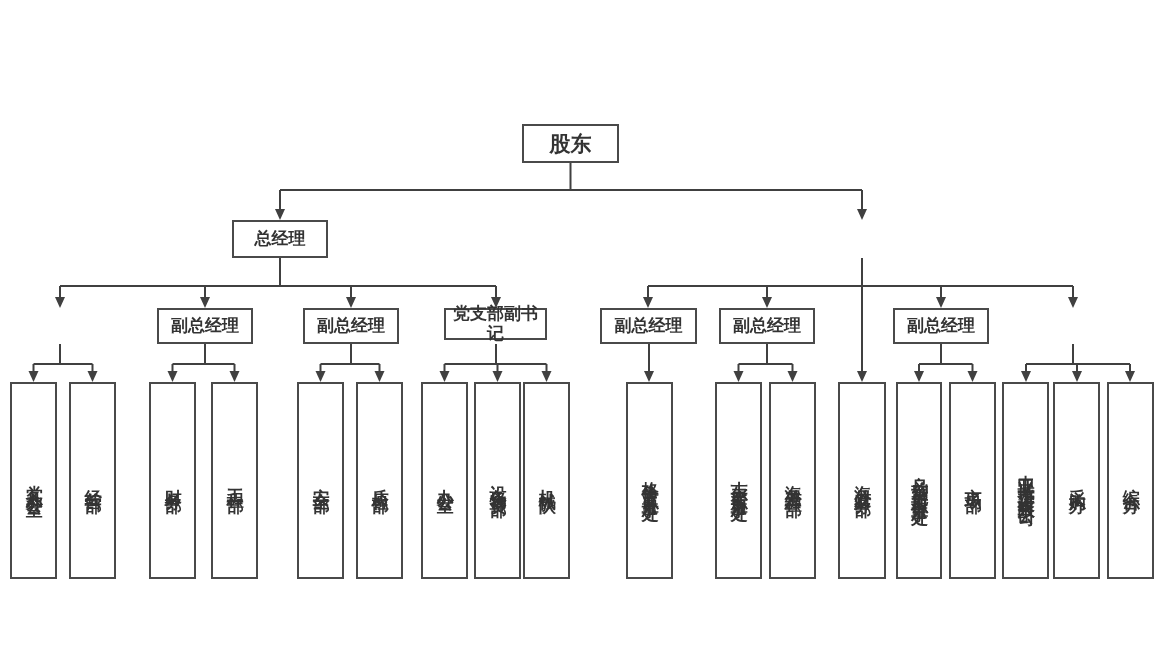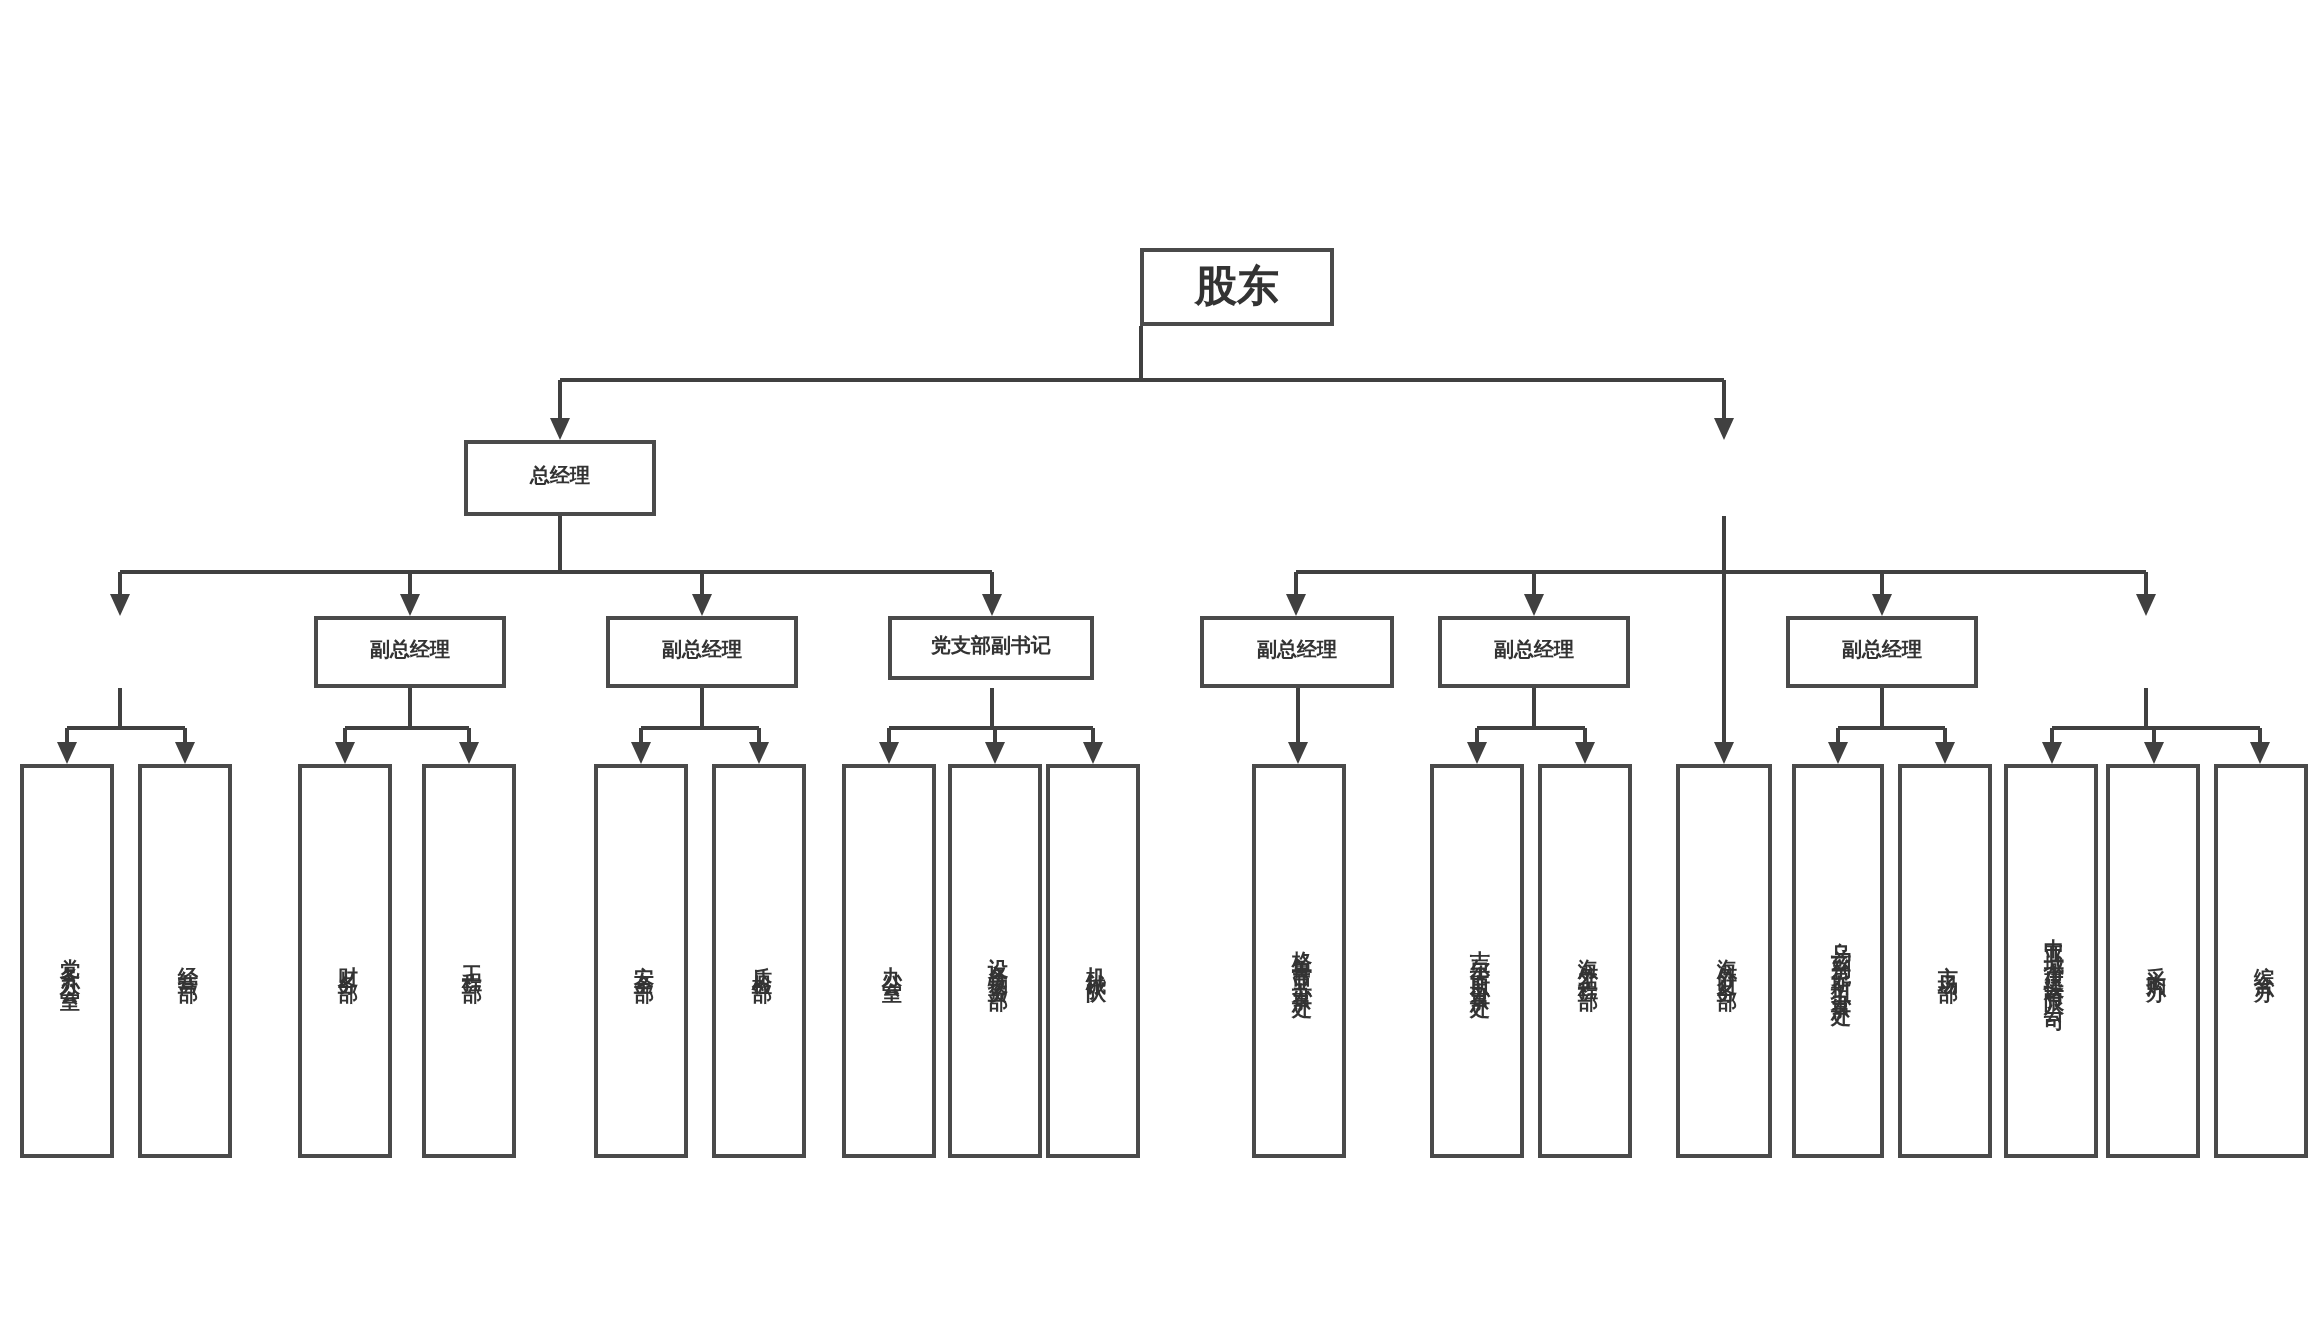--- a/index.html
+++ b/index.html
@@ -20,28 +20,27 @@
   .node {
     position: absolute;
     box-sizing: border-box;
     border: 2px solid #4a4a4a;
     background: #ffffff;
     display: flex;
     align-items: center;
     justify-content: center;
     color: #333333;
     font-weight: 600;
-    font-size: 10px;
+    font-size: 17px;
     text-align: center;
     line-height: 1.2;
   }
   .node.root {
     font-size: 21px;
     font-weight: 700;
-    margin-left: 48px;
   }
   .node.v .lbl {
     writing-mode: vertical-lr;
     text-orientation: upright;
     letter-spacing: 4px;
   }
 </style>
 </head>
 <body>
 

